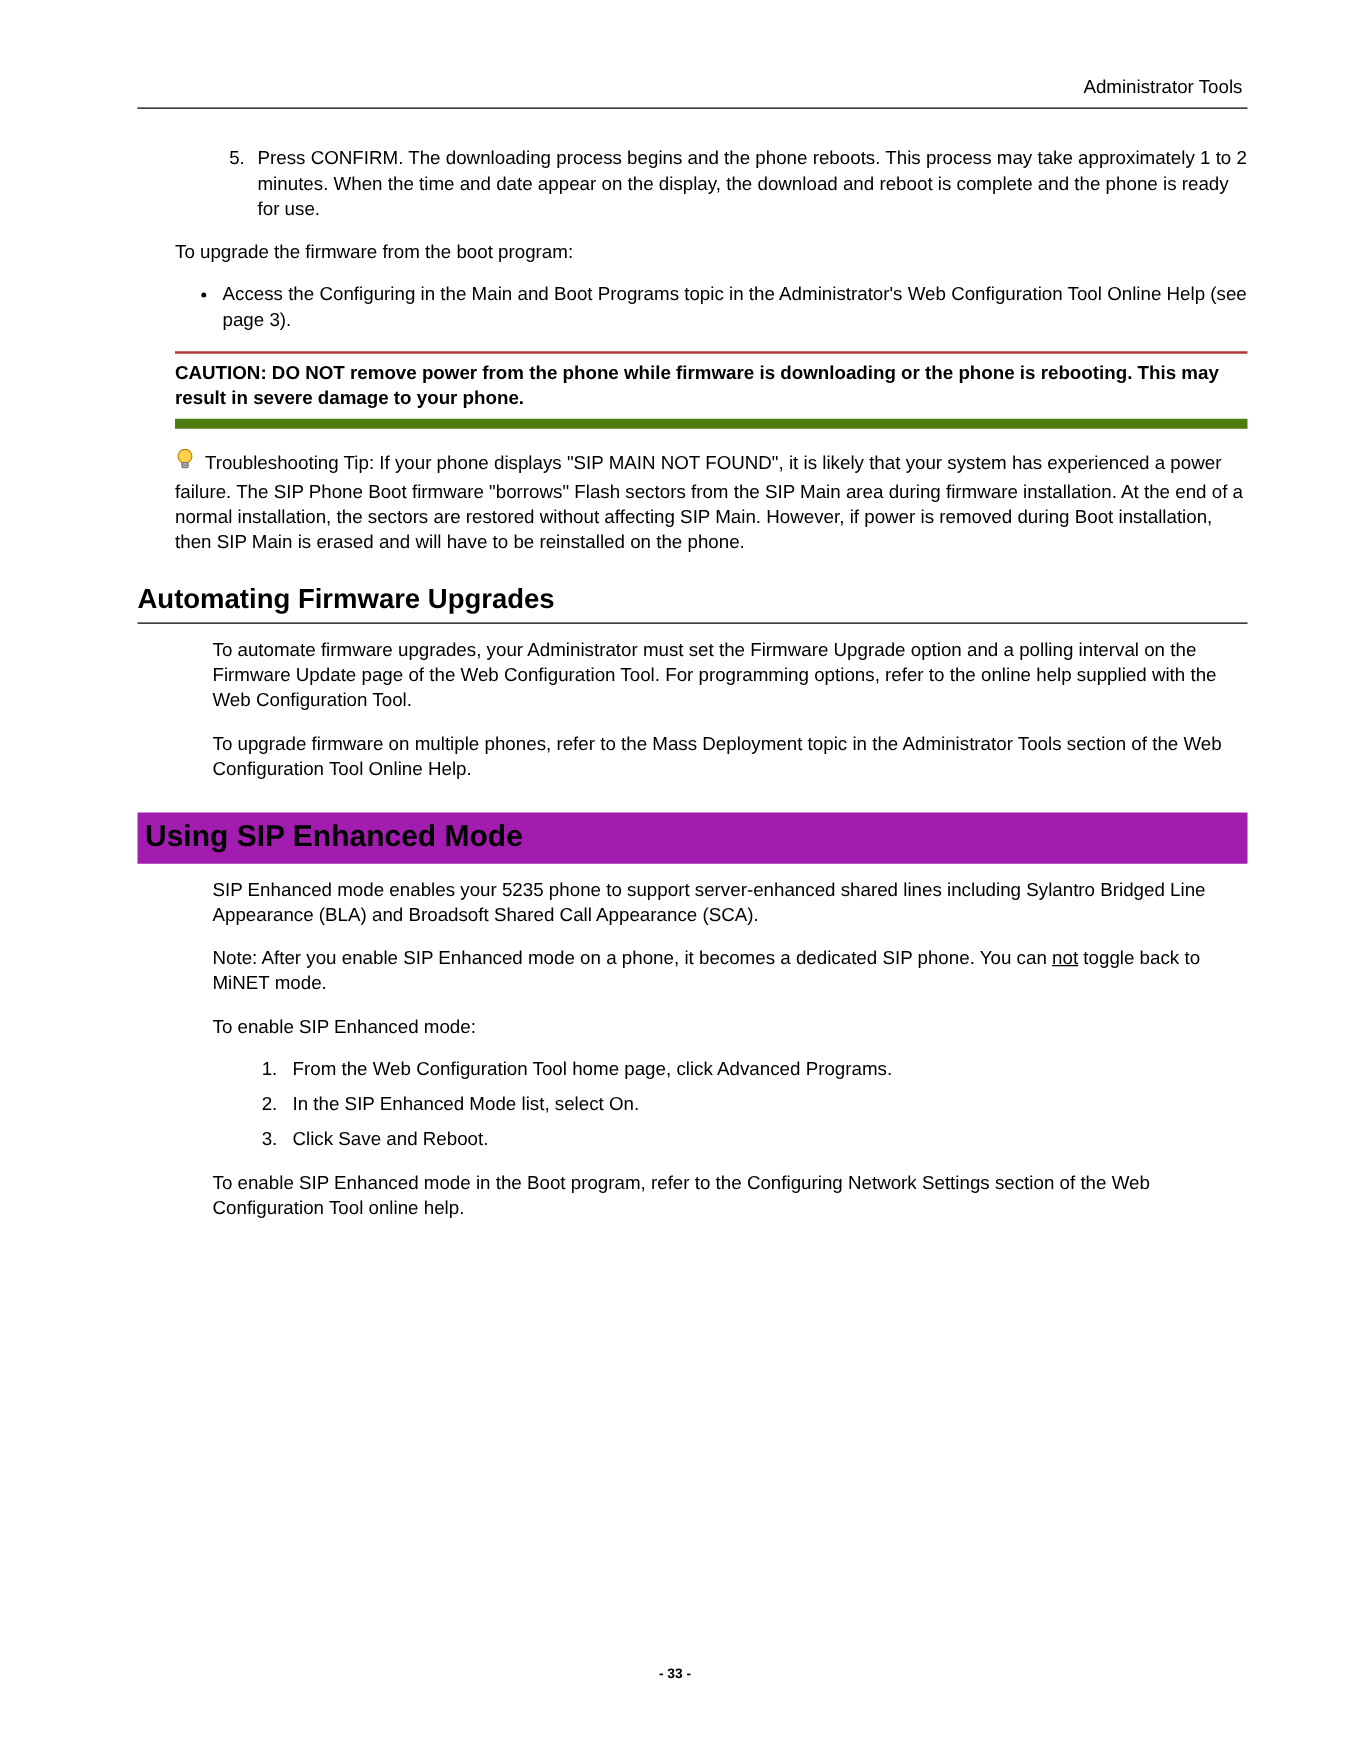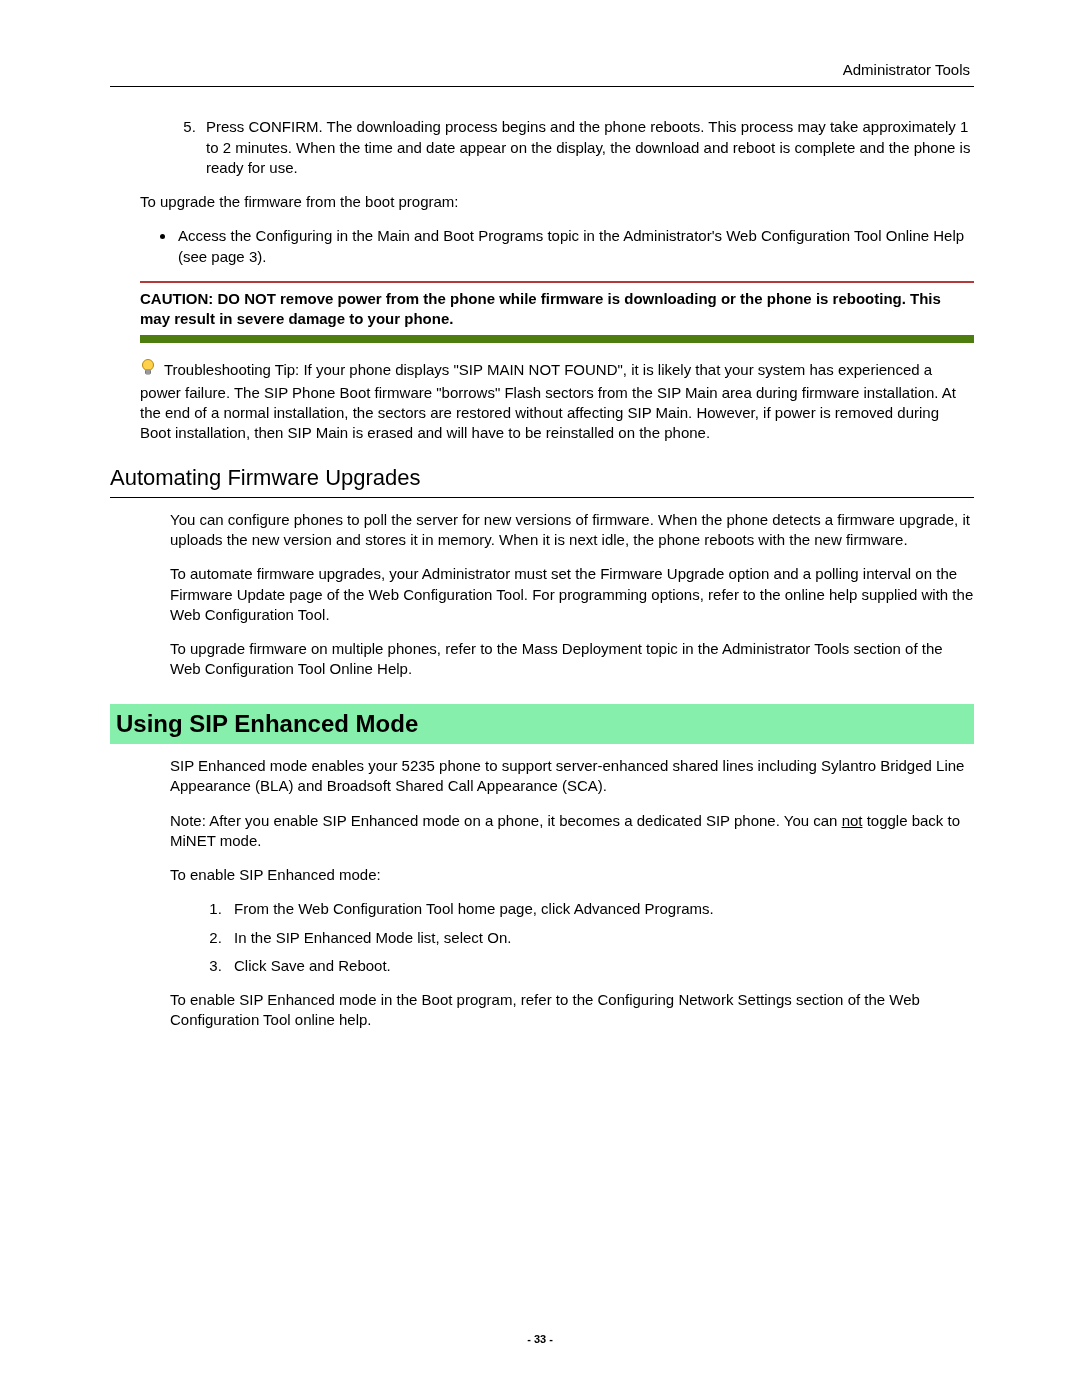--- a/index.html
+++ b/index.html
@@ -7,21 +7,21 @@
     background: #fff;
     font-family: Arial, Helvetica, sans-serif;
     font-size: 15px;
     line-height: 1.35;
     color: #000;
   }
   .page {
     width: 1080px;
     height: 1397px;
     box-sizing: border-box;
-    padding: 60px 106px 50px 110px;
+    padding: 60px 82px 50px 110px;
     position: relative;
   }
   .header-right {
     text-align: right;
     font-size: 15px;
     padding-right: 4px;
     margin-bottom: 6px;
   }
   .header-rule {
     border: none;
@@ -49,35 +49,35 @@
     margin: 6px 0 16px 0;
     font-weight: bold;
   }
   .tip-icon {
     display: inline-block;
     vertical-align: -2px;
     margin-right: 4px;
   }
   h2.sub {
     font-size: 22px;
-    font-weight: normal;
+    font-weight: bold;
     margin: 20px 0 4px 0;
     margin-left: -60px;
     padding: 0;
   }
   .sub-rule {
     border: none;
     border-top: 1px solid #000;
     margin: 2px 0 12px 0;
     margin-left: -60px;
   }
   h2.major {
     font-size: 24px;
     font-weight: bold;
-    background: #86efac;
+    background: #a21caf;
     margin: 24px 0 12px 0;
     margin-left: -60px;
     padding: 4px 6px;
   }
   .italic { }
   .bold { font-weight: normal; }
   .under { text-decoration: underline; }
   .footer {
     position: absolute;
     bottom: 50px; left: 0; right: 0;
@@ -125,21 +125,20 @@
             <rect x="5.5" y="11" width="5" height="4" rx="1" fill="#bdbdbd" stroke="#777"></rect>
             <line x1="6" y1="13" x2="10" y2="13" stroke="#777"></line>
           </svg>
       </span>
       <span class="bold">Troubleshooting Tip</span><span>: If your phone displays "SIP MAIN NOT FOUND", it is likely that your system has experienced a power failure. The SIP Phone Boot firmware "borrows" Flash sectors from the SIP Main area during firmware installation. At the end of a normal installation, the sectors are restored without affecting SIP Main. However, if power is removed during Boot installation, then SIP Main is erased and will have to be reinstalled on the phone.</span>
     </p>
 
     <h2 class="sub">Automating Firmware Upgrades</h2>
     <hr class="sub-rule">
 
-    <p>You can configure phones to poll the server for new versions of firmware. When the phone detects a firmware upgrade, it uploads the new version and stores it in memory. When it is next idle, the phone reboots with the new firmware.</p>
     <p>To automate firmware upgrades, your Administrator must set the Firmware Upgrade option and a polling interval on the Firmware Update page of the Web Configuration Tool. For programming options, refer to the online help supplied with the Web Configuration Tool.</p>
     <p>
       <span>To upgrade firmware on multiple phones, refer to the </span><span class="italic">Mass Deployment</span><span> topic in the Administrator Tools section of the Web Configuration Tool Online Help.</span>
     </p>
 
     <h2 class="major">Using SIP Enhanced Mode</h2>
 
     <p>SIP Enhanced mode enables your 5235 phone to support server-enhanced shared lines including Sylantro Bridged Line Appearance (BLA) and Broadsoft Shared Call Appearance (SCA).</p>
 
     <p>

